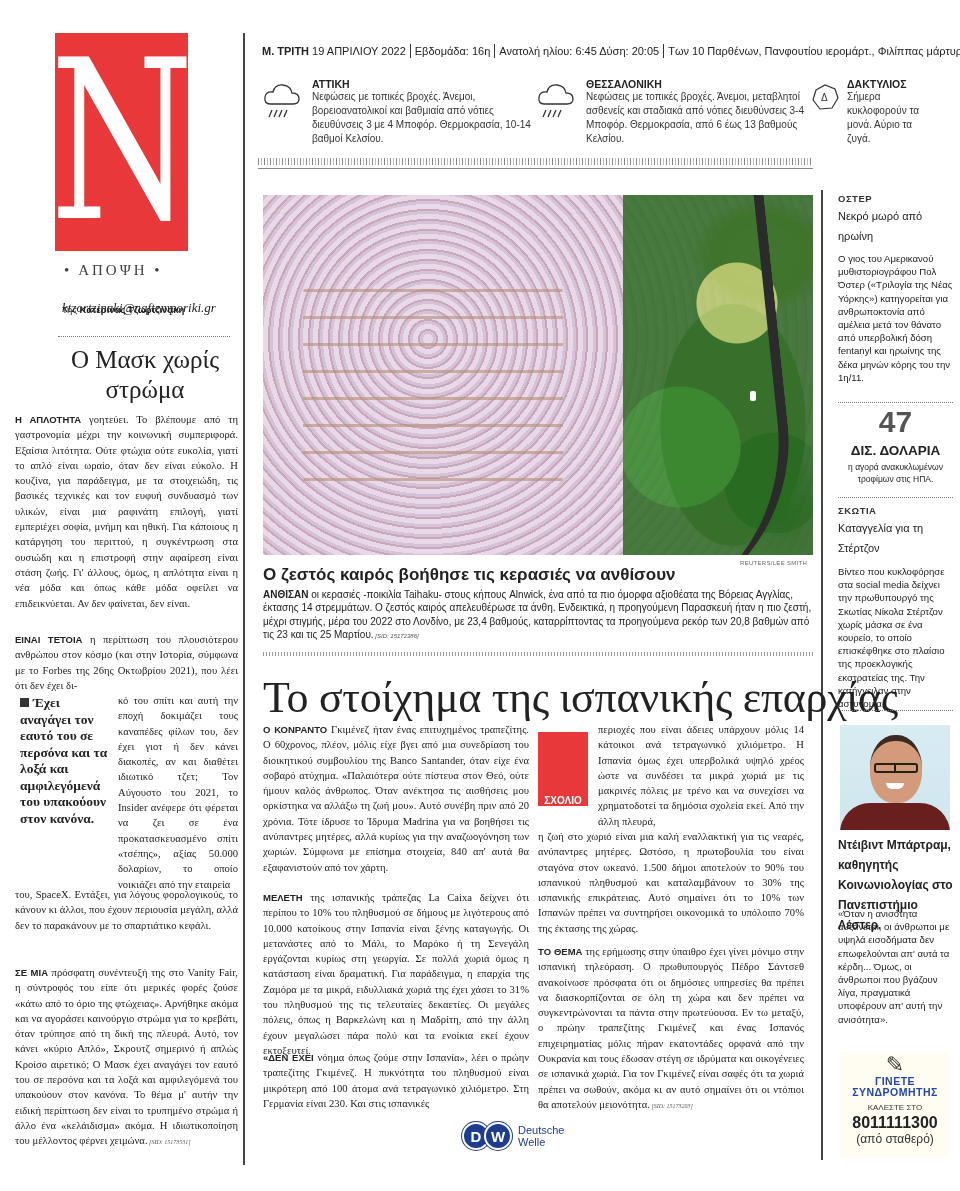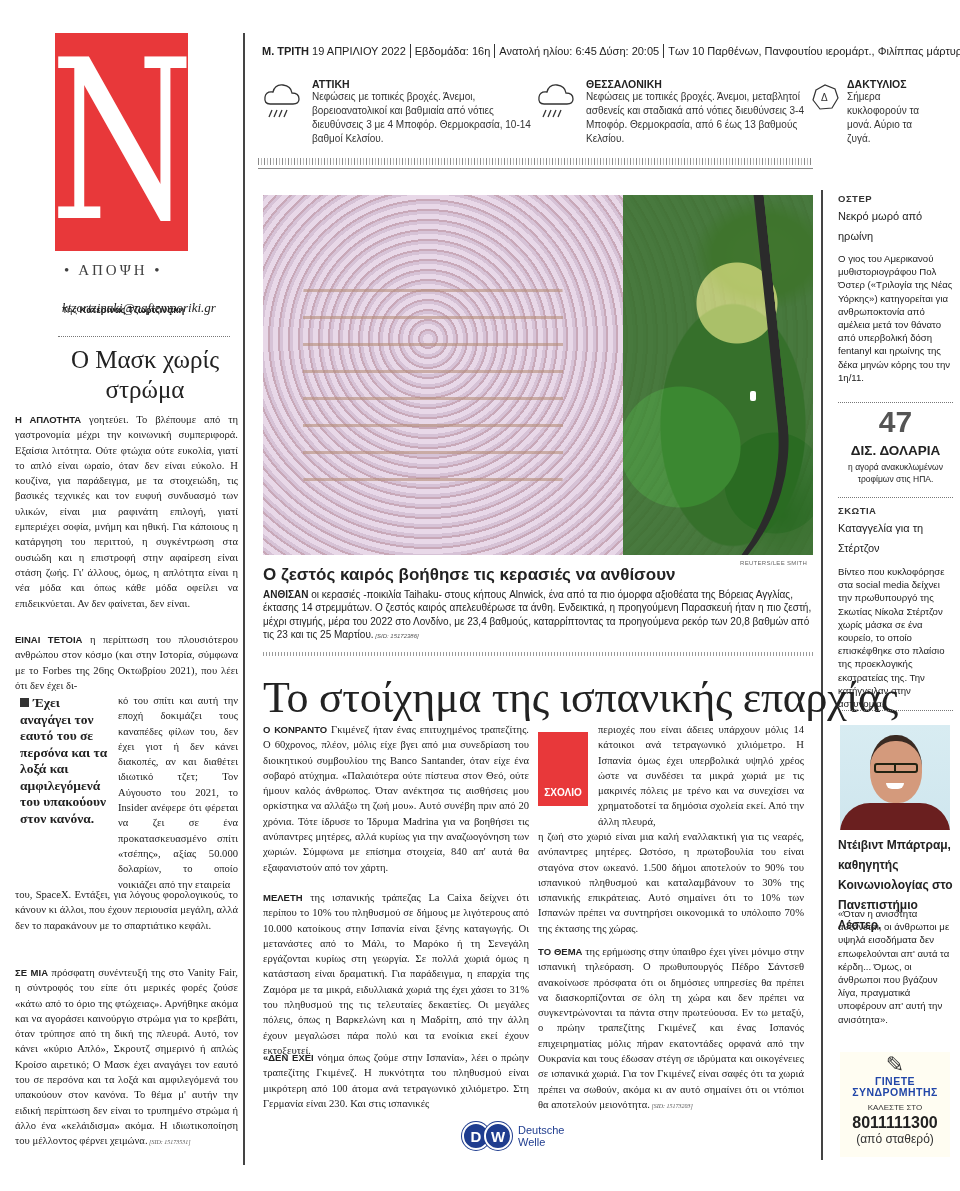--- a/index.html
+++ b/index.html
@@ -64,21 +64,21 @@
   #cap-body { left: 263px; top: 588px; width: 550px; font-family: "Liberation Sans", sans-serif; font-size: 10px; line-height: 13.4px; color: #222; }
   .ref { font-size: 6px; color: #555; font-style: italic; }
   #cap-rule { left: 263px; top: 652px; width: 550px; height: 4px; background: repeating-linear-gradient(90deg, #999 0 1px, transparent 1px 3px); }
 
   #main-title { left: 263px; top: 672px; width: 550px; text-align: center; font-size: 44px; color: #222; white-space: nowrap; letter-spacing: -0.3px; }
 
   #col1 { left: 263px; top: 722px; width: 266px; }
   #col1b { left: 263px; top: 890px; width: 266px; }
   #col1c { left: 263px; top: 1050px; width: 266px; }
 
-  #comment-box { left: 538px; top: 732px; width: 50px; height: 74px; background: #e8383a; color: #fff; font-family: "Liberation Sans", sans-serif; font-weight: bold; font-size: 10px; display: flex; align-items: flex-end; justify-content: center; padding-bottom: 8px; }
+  #comment-box { left: 538px; top: 732px; width: 50px; height: 74px; background: #e8383a; color: #fff; font-family: "Liberation Sans", sans-serif; font-weight: bold; font-size: 10px; display: flex; align-items: flex-end; justify-content: center; }
   #col2a { left: 598px; top: 722px; width: 206px; }
   #col2b { left: 538px; top: 829px; width: 266px; }
   #col2c { left: 538px; top: 944px; width: 266px; }
 
   #dw-logo { left: 462px; top: 1122px; display: flex; align-items: center; }
   .dw-circle { width: 28px; height: 28px; border-radius: 50%; background: #1f3d8f; color: #fff; font-family: "Liberation Sans", sans-serif; font-weight: bold; font-size: 15px; display: flex; align-items: center; justify-content: center; border: 2px solid #fff; box-shadow: 0 0 0 1px #1f3d8f; }
   .dw-circle + .dw-circle { margin-left: -6px; }
   #dw-text { margin-left: 6px; color: #1f3d8f; font-family: "Liberation Sans", sans-serif; font-weight: normal; font-size: 11px; line-height: 12px; }
 
   

